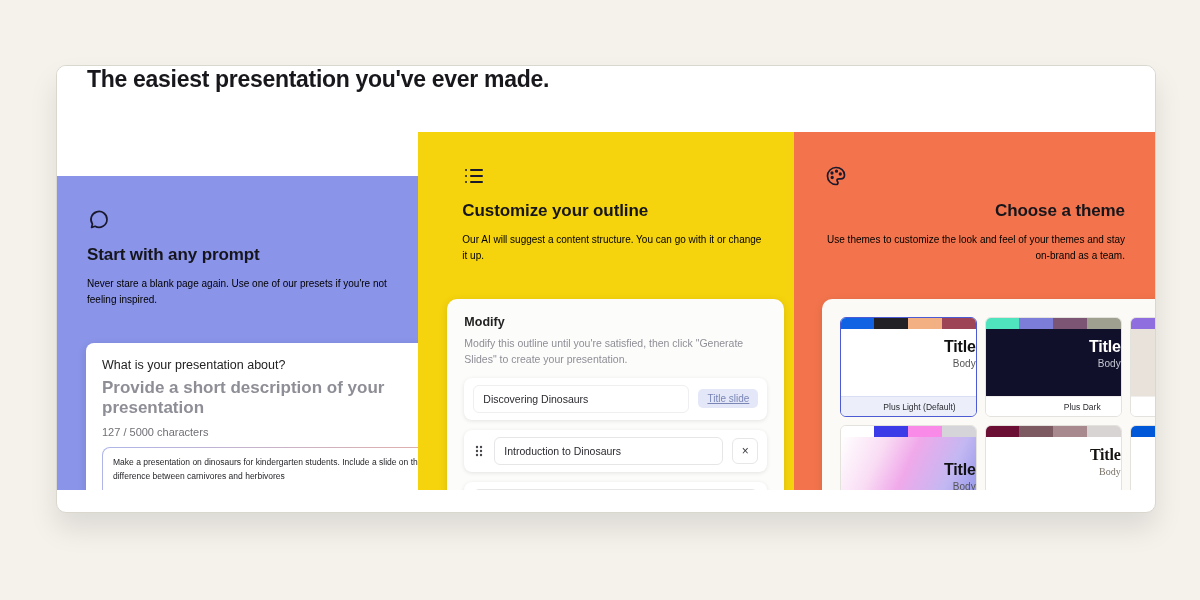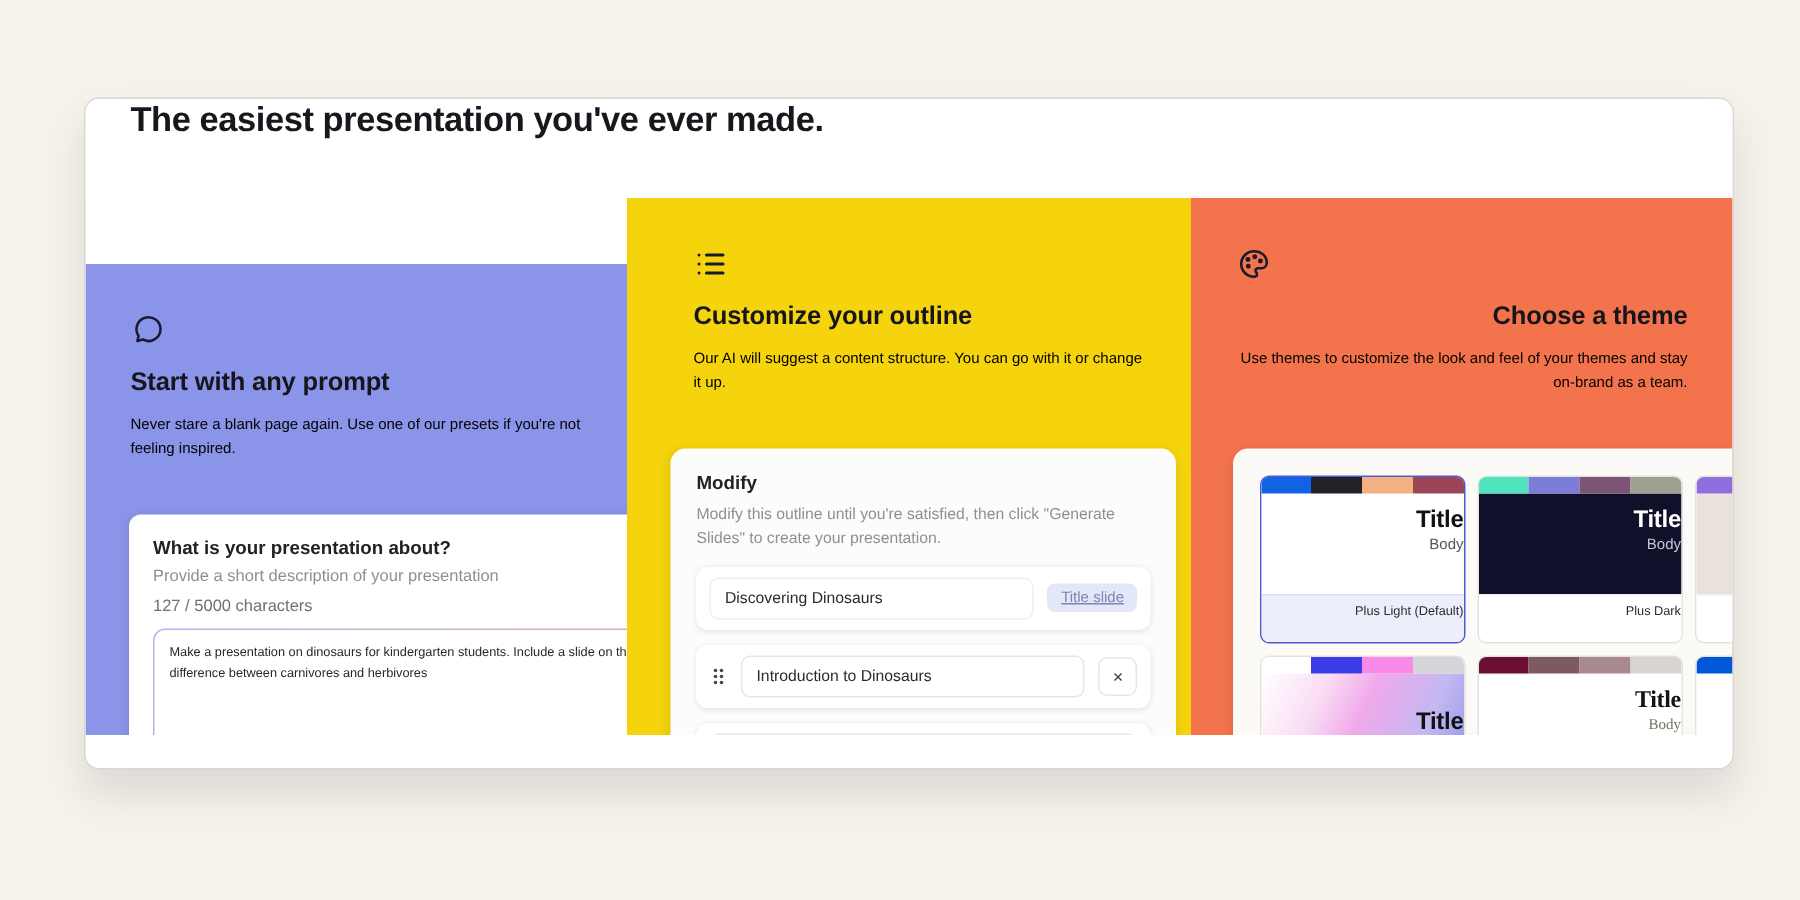--- a/index.html
+++ b/index.html
@@ -19,22 +19,22 @@
   .col-yellow { background:var(--col-yellow,#F5D40D);padding-left:44px; }
   .col-orange { background:var(--col-orange,#F3744C);text-align:right; }
 
   .feat-icon { width:24px; height:24px; display:block; }
   .col h2 { font-size:17px; font-weight:800; color:#15151B; margin:13px 0 11px 0; letter-spacing:-.1px; }
   .col p  { font-size:10px; line-height:1.55; color:#000000; max-width:308px; }
 
   
   .prompt-card { position:absolute; left:29px; top:167px; width:372px; height:230px;
     background:#fff; border-radius:8px; box-shadow:0 2px 8px rgba(0,0,0,.12); padding:15px 16px; }
-  .prompt-card .q    { font-size:12.5px; font-weight:700; color:#222; }
-  .prompt-card .sub  { font-size:11px; color:#8E8E96; margin-top:6px; }
+  .prompt-card .q    { font-size:12.5px; font-weight:400; color:#222; }
+  .prompt-card .sub  { font-size:17px; color:#8E8E96; margin-top:6px;font-weight:bold; }
   .prompt-card .cnt  { font-size:11px; color:#6F6F76; margin-top:8px; }
   .ta-wrap { margin-top:9px; border-radius:8px; padding:1px; height:104px;
     background:linear-gradient(100deg,#AEB5EA,#E5AFA4); position:relative; }
   .ta-wrap textarea { width:100%; height:100%; border:0; resize:none; outline:none;
     border-radius:7px; background:#fff; padding:8px 10px; font-family:"Liberation Sans",sans-serif;
     font-size:8.5px; line-height:1.6; color:#26262B; }
   .remain-badge { position:absolute; left:9px; bottom:0; background:var(--badge-blue-bg,#E9ECFB);
     color:var(--badge-blue-text,#8893CC); font-size:10.5px; padding:2px 7px; border-radius:4px; }
 
   
@@ -60,21 +60,21 @@
     background:#FBFAF7; border-radius:10px; box-shadow:0 2px 8px rgba(0,0,0,.12); padding:18px; }
   .theme-grid { display:flex; flex-wrap:wrap; gap:8px; width:444px; }
   .tile { width:137px; border:1px solid #E4E2DC; border-radius:6px; overflow:hidden;
     background:#fff; cursor:pointer; }
   .tile.selected { border:1.5px solid var(--selected-border,#4C5BD4); }
   .strip { display:flex; height:11px; }
   .strip div { flex:1 1 0; }
   .preview { height:67px; padding:9px 0 0 15px; background:#fff; }
   .preview .t { font-size:16px; font-weight:800; color:#111; letter-spacing:-.2px; }
   .preview .b { font-size:10px; color:#555; margin-top:2px; }
-  .tile-foot { height:32px; font-size:8.5px; color:#2A2A30; padding:5px 0 0 8px;
+  .tile-foot { height:20px; font-size:8.5px; color:#2A2A30; padding:5px 20px 0 8px;
     background:#fff; border-top:1px solid #F0EFEC; white-space:nowrap; overflow:hidden; }
   .tile.selected .tile-foot { background:#ECEFFA; border-top:1px solid #D9DEF4; }
 
   .tile-dark .preview { background:#10102A; }
   .tile-dark .preview .t { color:#fff; }
   .tile-dark .preview .b { color:#C6C6D2; }
 
   .tile-vintage .preview { background:#E9E2DB; }
   .tile-vintage .preview .t,
   .tile-serif .preview .t,

